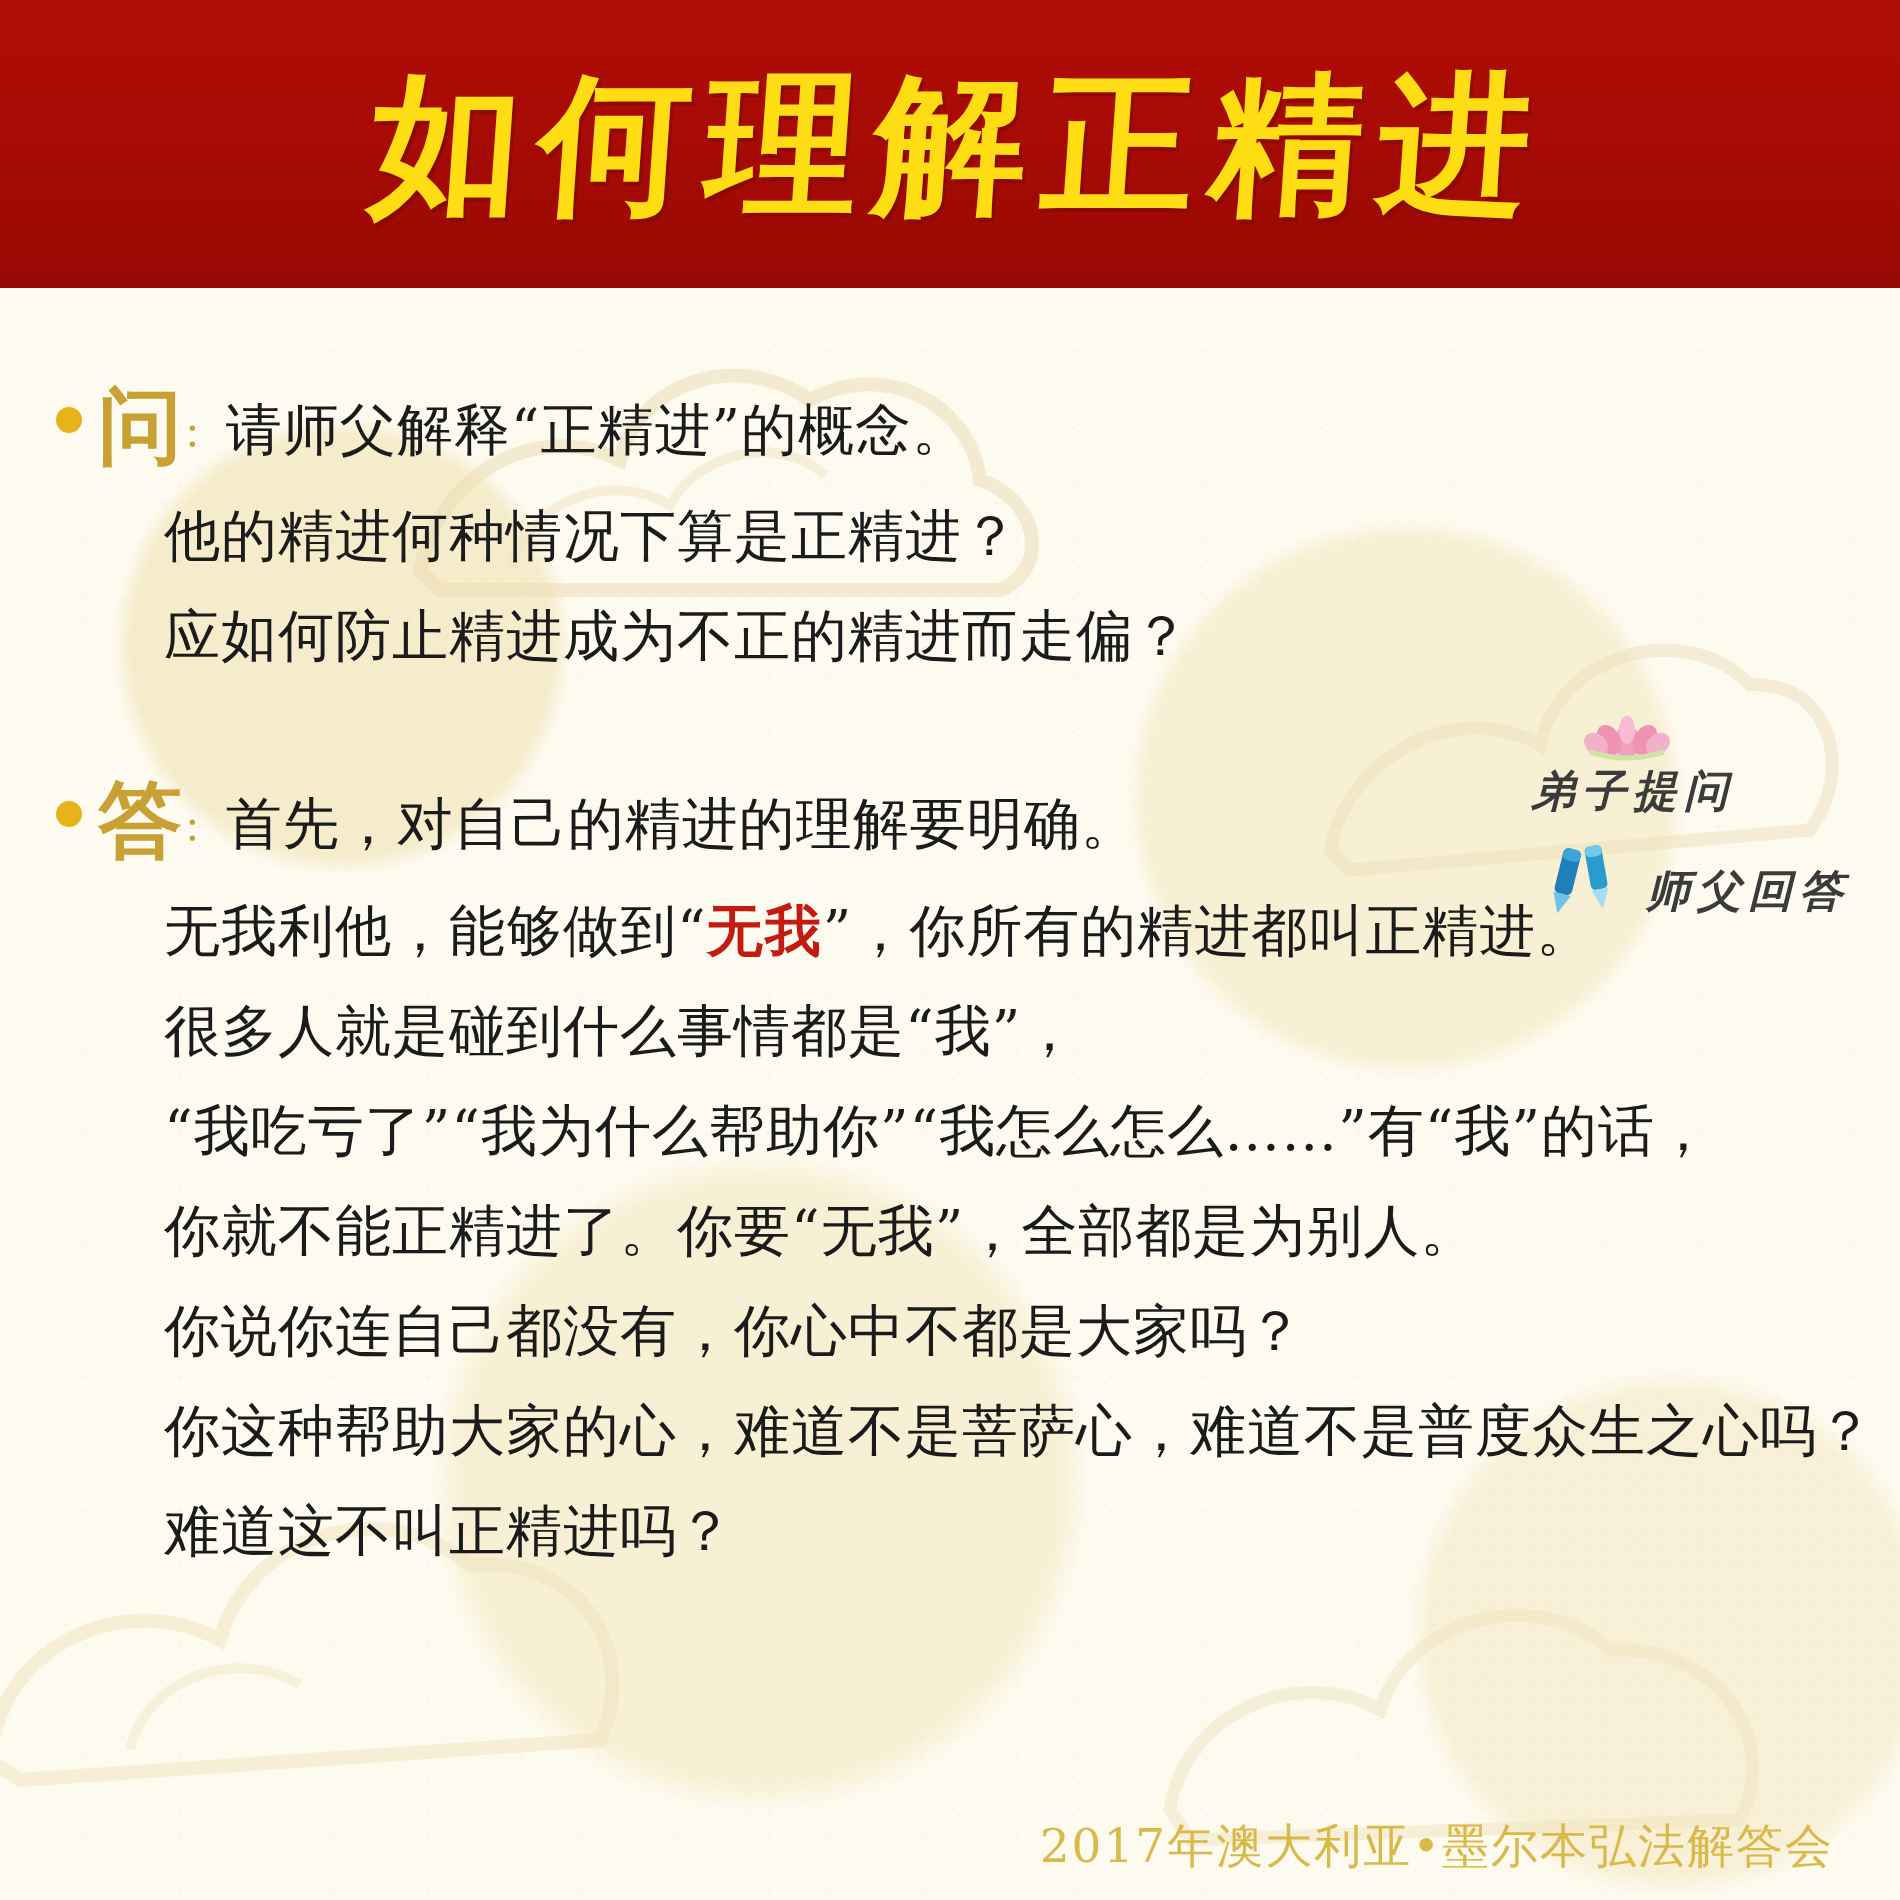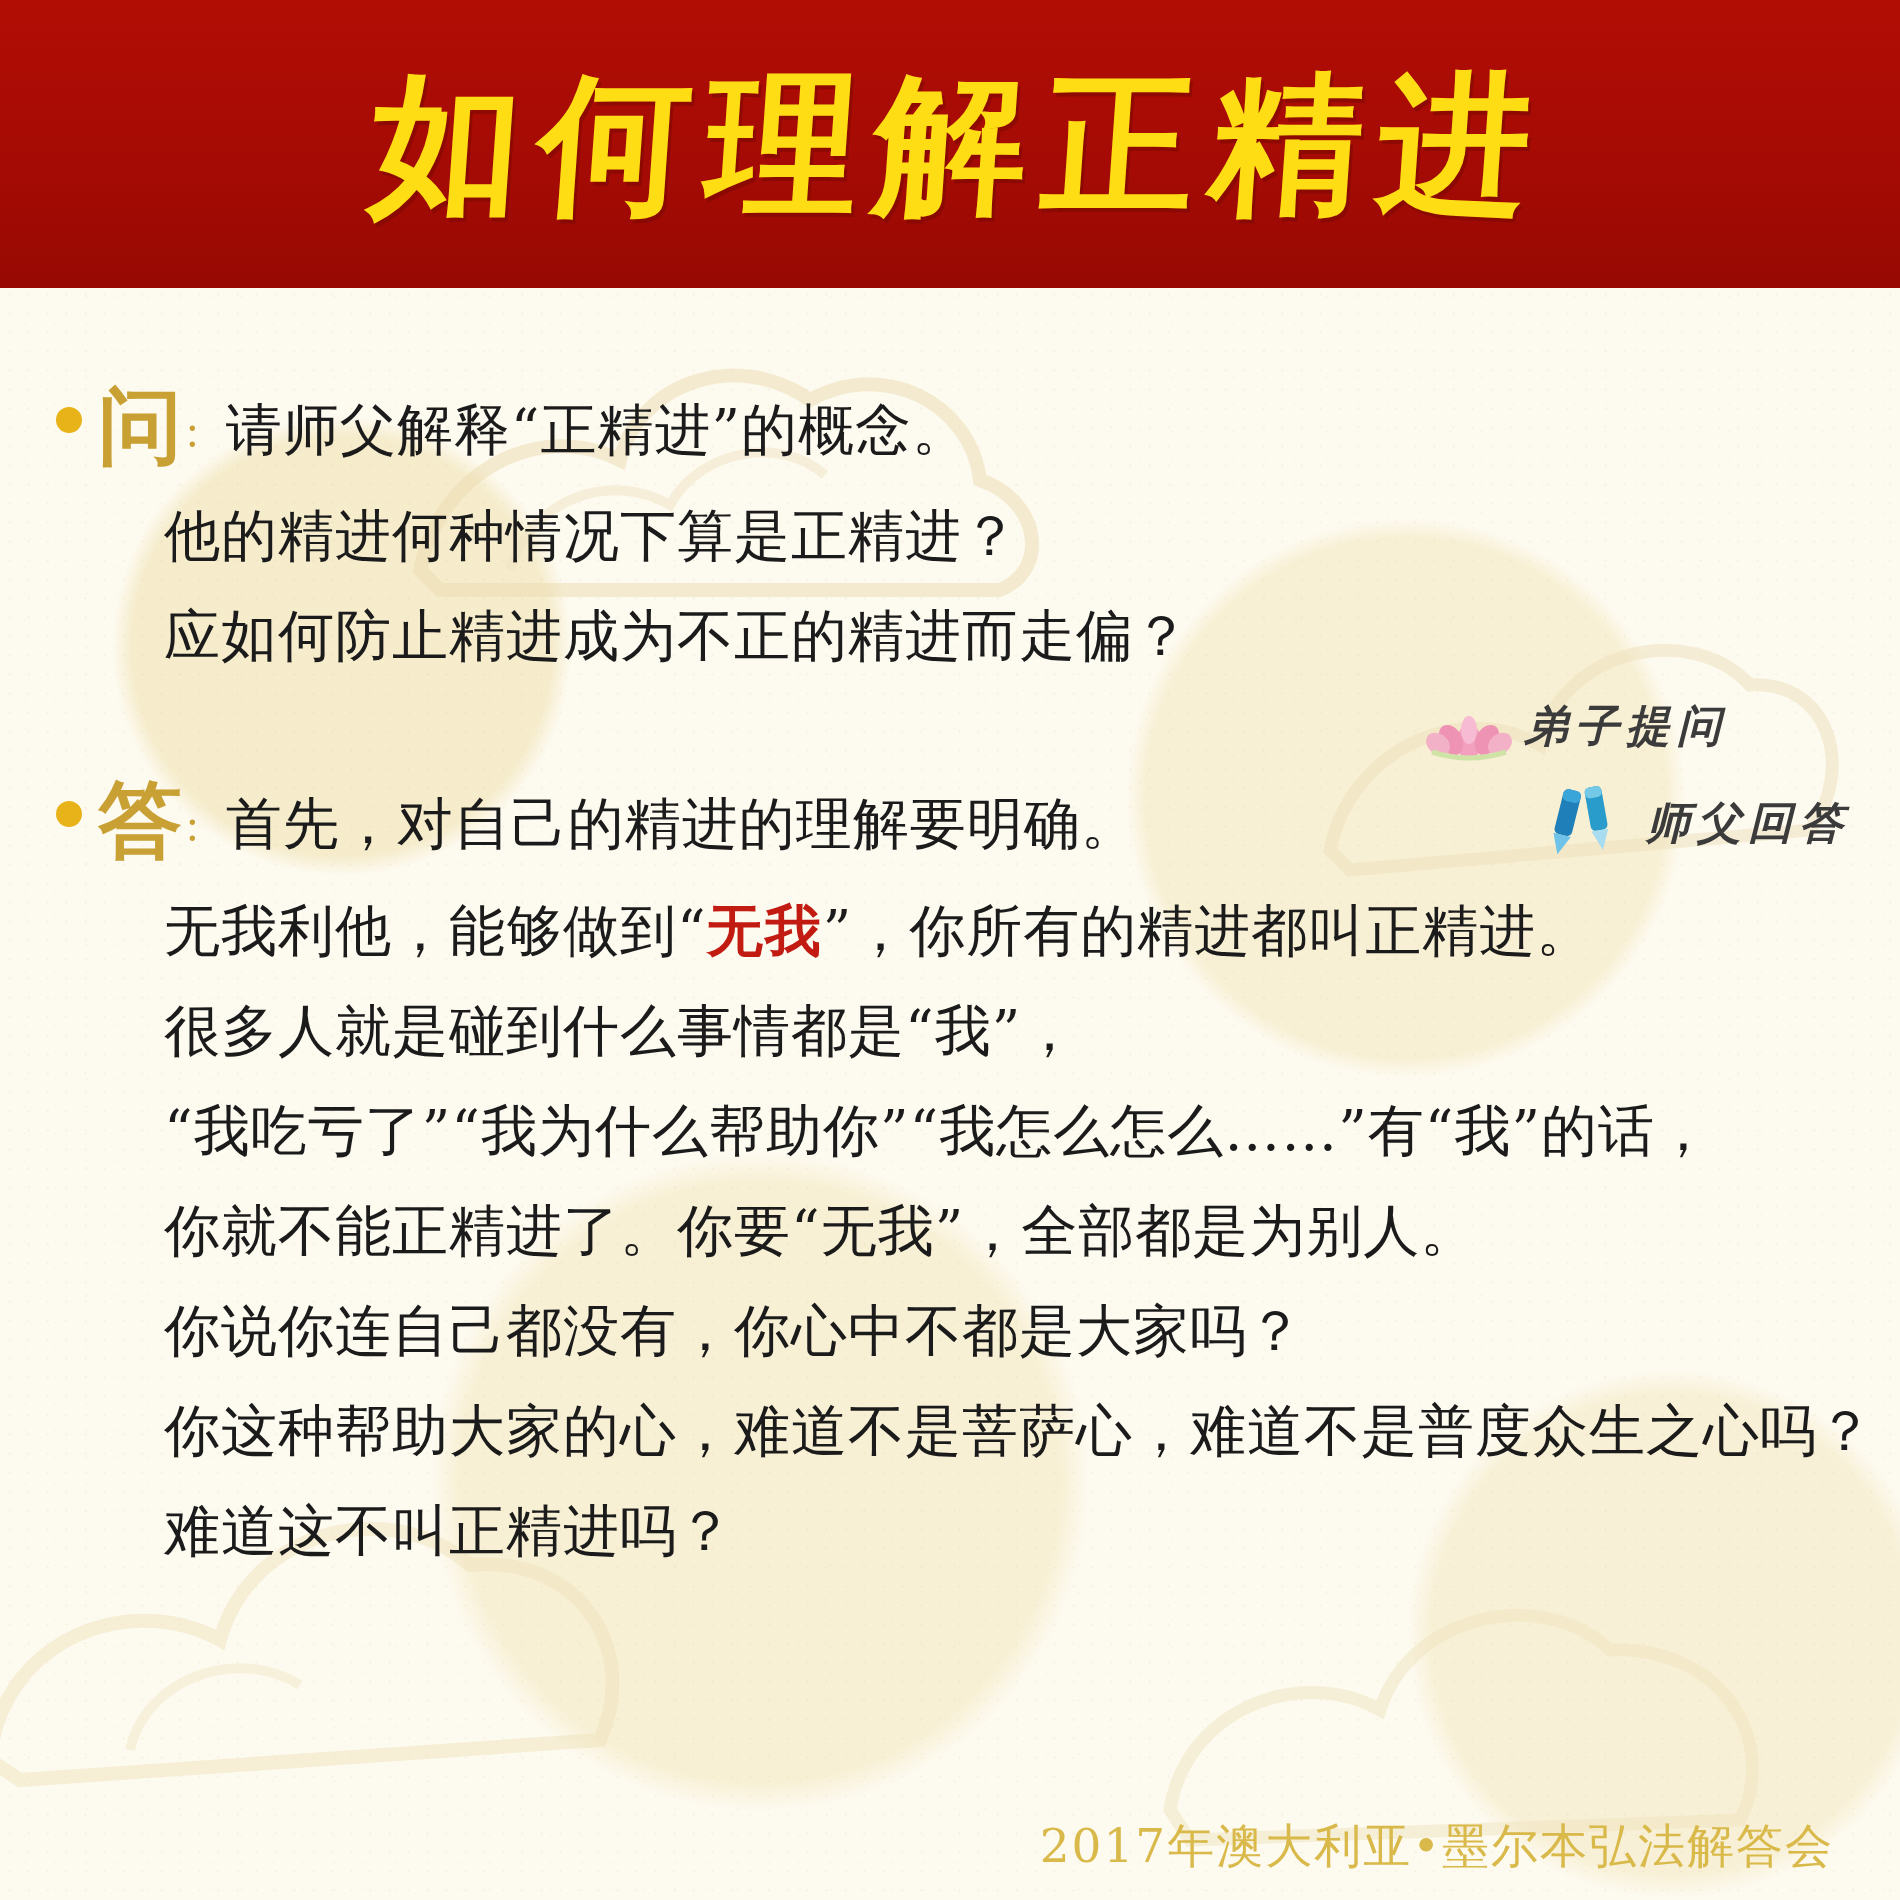--- a/index.html
+++ b/index.html
@@ -140,22 +140,22 @@
     right: 60px;
     top: 690px;
     width: 420px;
     height: 220px;
   }
   .sig-row {
     display: flex;
     align-items: center;
     white-space: nowrap;
   }
-  .sig-row-1 { margin-left: 6px; }
-  .sig-row-2 { margin-top: 22px; margin-left: 118px; }
+  .sig-row-1 { margin-left: 6px; flex-direction: column; }
+  .sig-row-2 { margin-top: 22px; margin-left: 118px; align-items: flex-end; }
   .sig-text {
     font-family: "DejaVu Serif", "Liberation Serif", serif;
     font-size: 44px;
     color: #3b3b3b;
     letter-spacing: 7px;
     font-style: italic;
     font-weight: bold;
   }
   .sig-icon {
     margin-right: 12px;

